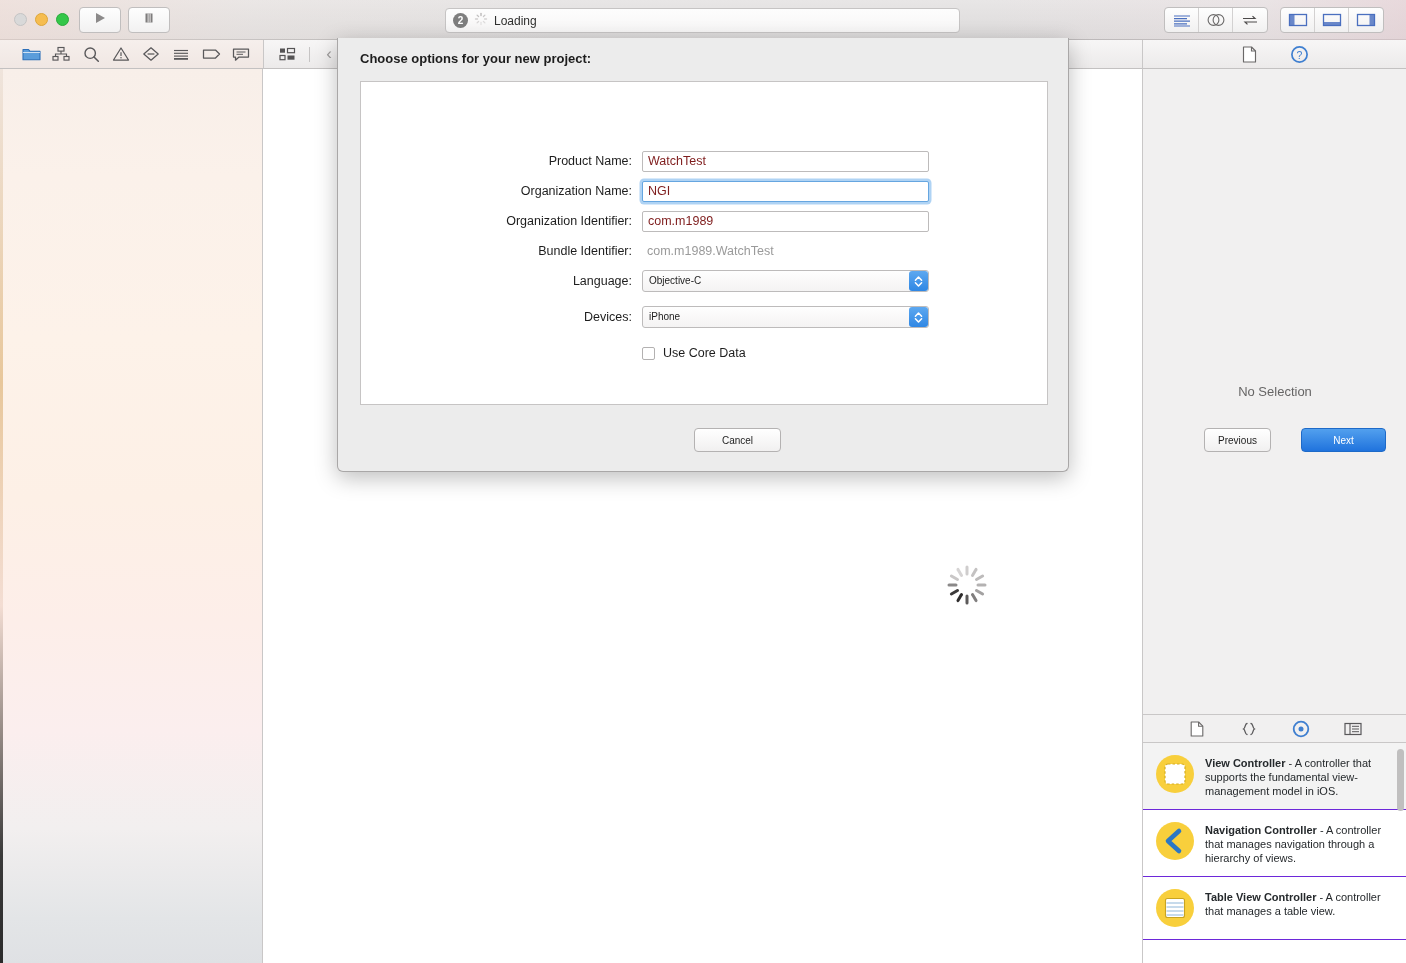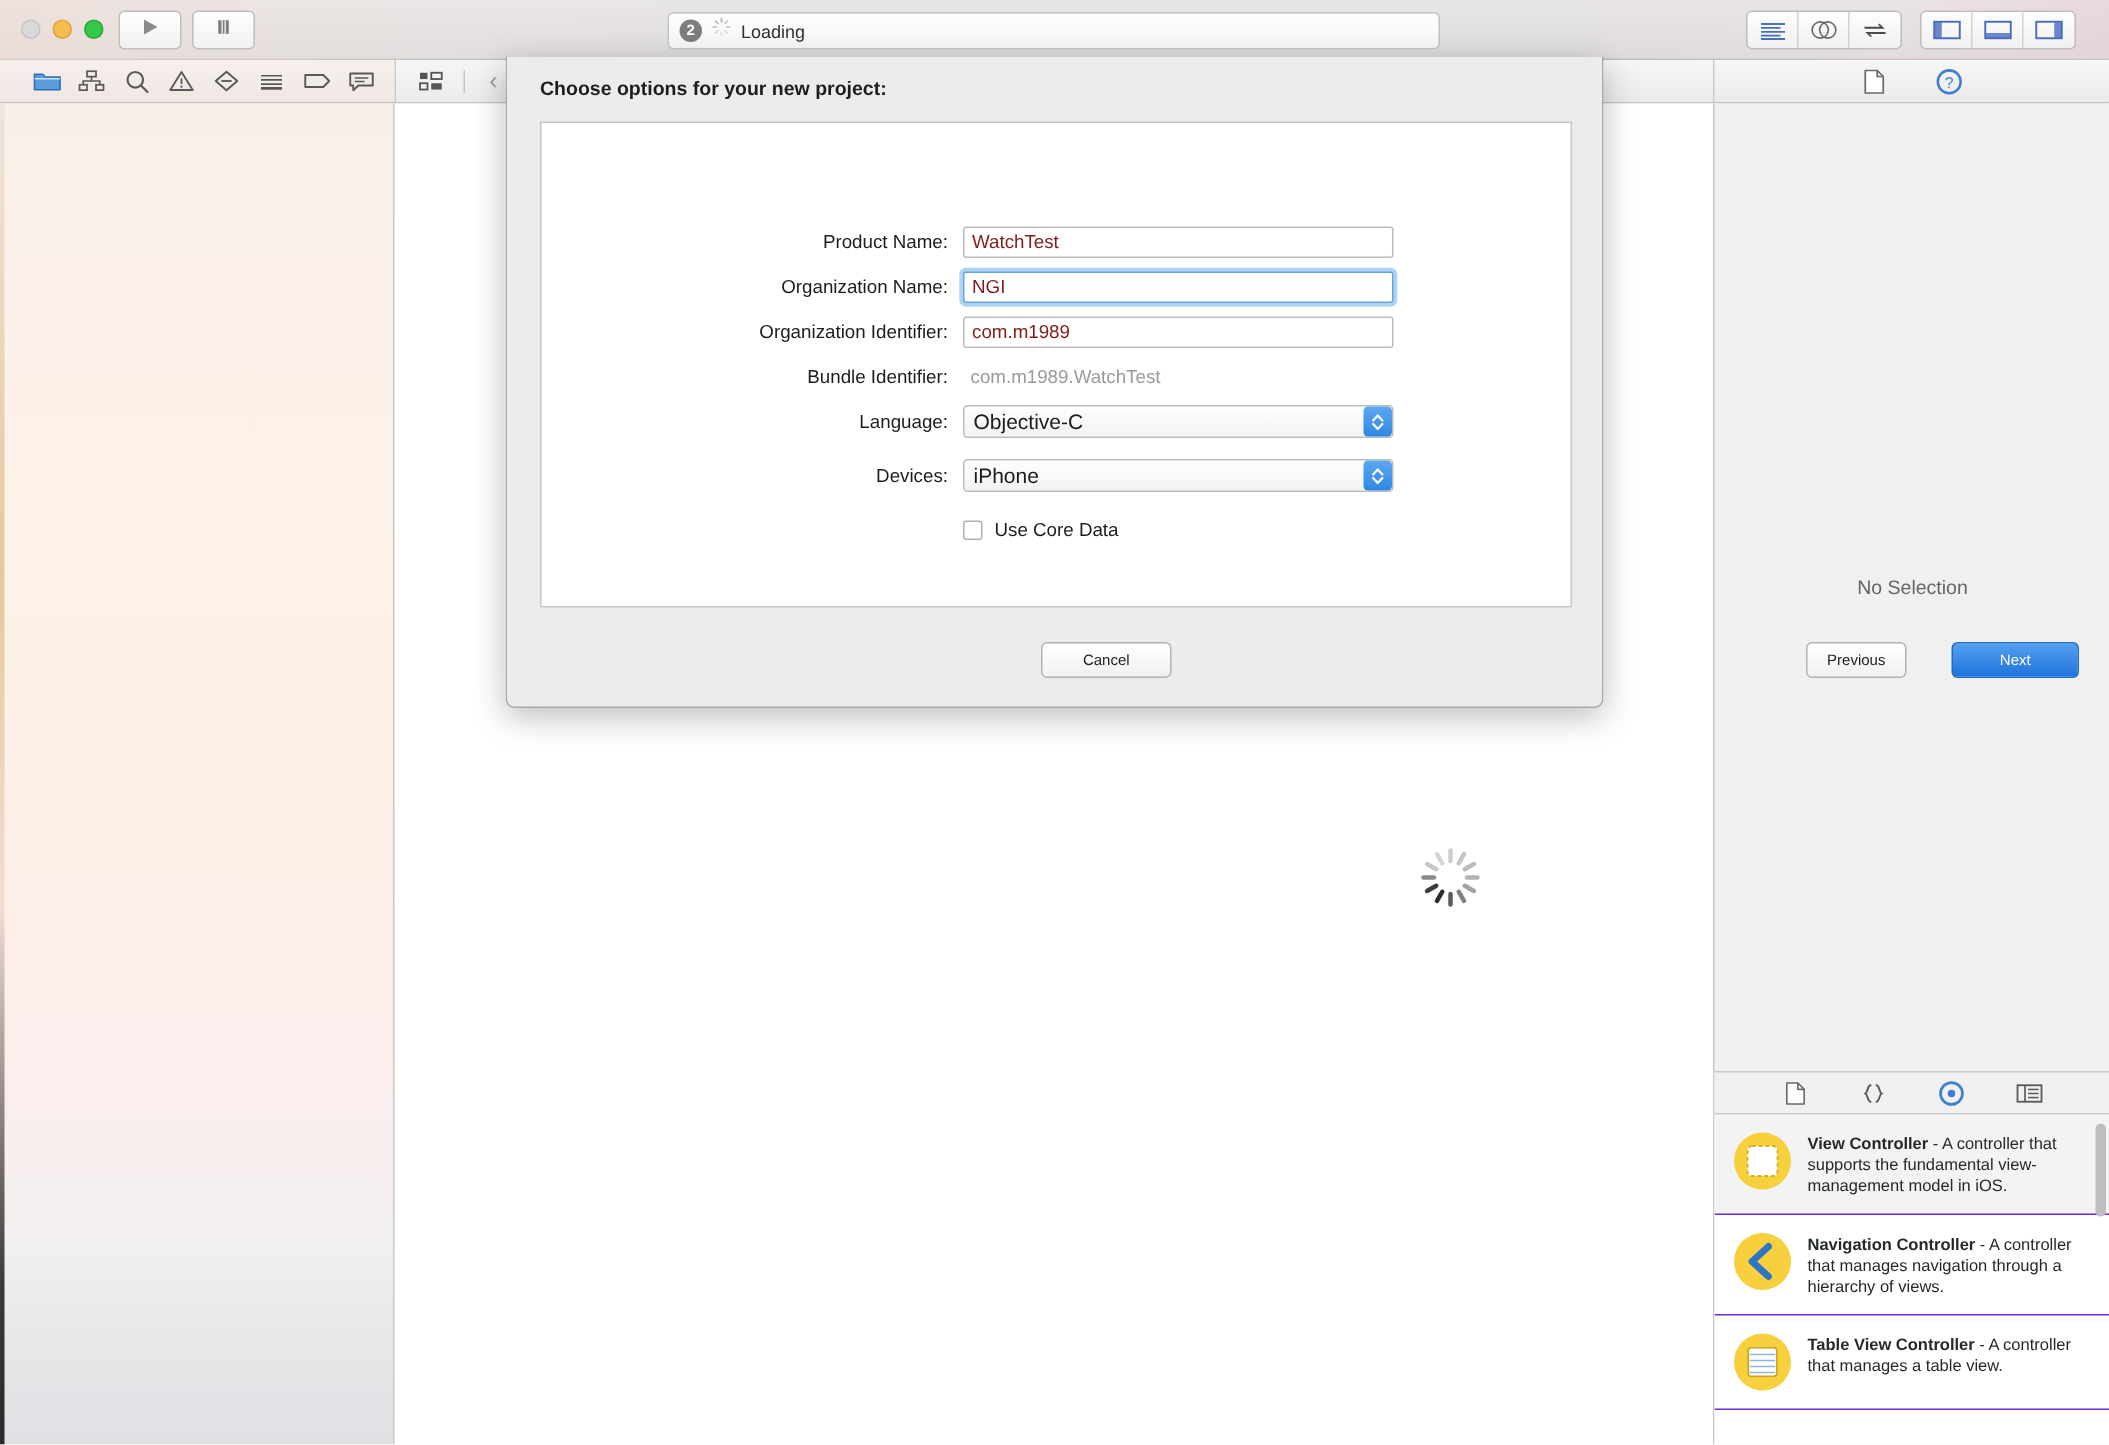--- a/index.html
+++ b/index.html
@@ -167,21 +167,21 @@
   .finput-focus {
     position: relative;
     border: 1px solid #66a6e0;
     box-shadow: 0 0 0 2.5px rgba(110,175,235,.55);
   }
   .fstatic { font-size: 12.5px; color: #9a9a9a; padding-left: 5px; }
   .fselect-wrap { position: relative; width: 287px; height: 22px; }
   .fselect {
     width: 287px; height: 22px; background: linear-gradient(to bottom,#fefefe,#f4f3f3);
     border: 1px solid #bdbbbb; border-radius: 3px;
-    font-size: 14px; color: #1c1c1c; padding-left: 6px; line-height: 20px;
+    font-size: 10px; color: #1c1c1c; padding-left: 6px; line-height: 20px;
   }
   .stepper {
     position: absolute; right: 1px; top: 1px; width: 19px; height: 20px;
     background: linear-gradient(to bottom,#5da8f0,#2f87e4);
     border-radius: 3px; display:flex; flex-direction: column;
     align-items: center; justify-content: center; gap: 1px;
   }
   .checkrow { display: flex; align-items: center; height: 30px; }
   .checkbox {
     width: 13px; height: 13px; background: #fff; border: 1px solid #b3b1b1;

